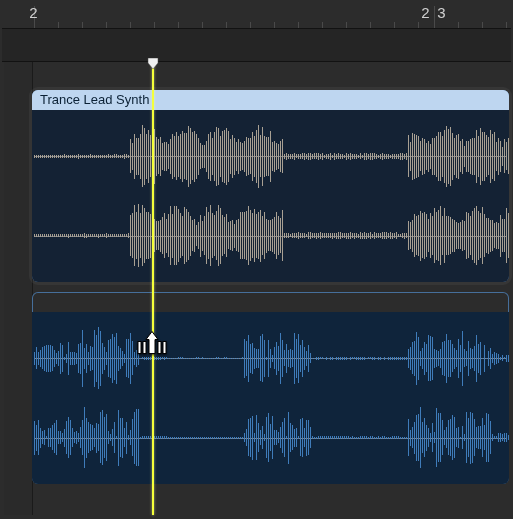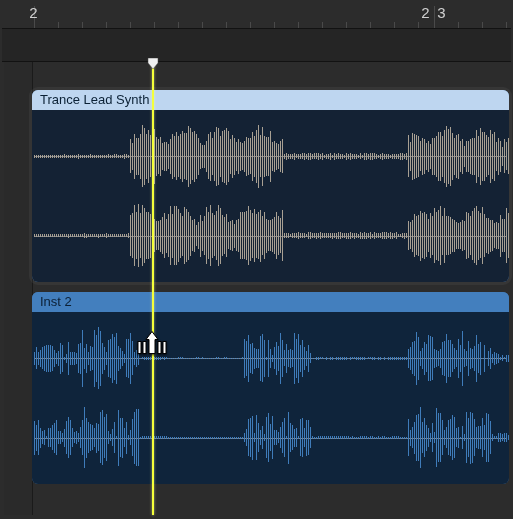--- a/index.html
+++ b/index.html
@@ -1124,21 +1124,20 @@
                 <div class="wfbar" style="left: 474px; height: 31.4922%; background: rgb(168, 160, 147);"></div>
                 <div class="wfbar mirror" style="left: 474px; height: 31.4922%; background: rgb(168, 160, 147);"></div>
               </div>
           </div>
         </div>
       </div>
     </div>
 
     <div class="lane lane2">
       <div class="region r2 unsel">
-        <div class="region-header">Inst 2</div>
         <div class="region-body">
           <div class="channel top">
             <div class="midline"></div>
               <div class="wf" id="wf-1-L">
                 <div class="wfbar" style="left: 0px; height: 8.79678%; background: rgb(63, 124, 186);"></div>
                 <div class="wfbar mirror" style="left: 0px; height: 8.79678%; background: rgb(63, 124, 186);"></div>
                 <div class="wfbar" style="left: 2px; height: 15.2542%; background: rgb(63, 124, 186);"></div>
                 <div class="wfbar mirror" style="left: 2px; height: 15.2542%; background: rgb(63, 124, 186);"></div>
                 <div class="wfbar" style="left: 4px; height: 9.24975%; background: rgb(63, 124, 186);"></div>
                 <div class="wfbar mirror" style="left: 4px; height: 9.24975%; background: rgb(63, 124, 186);"></div>

